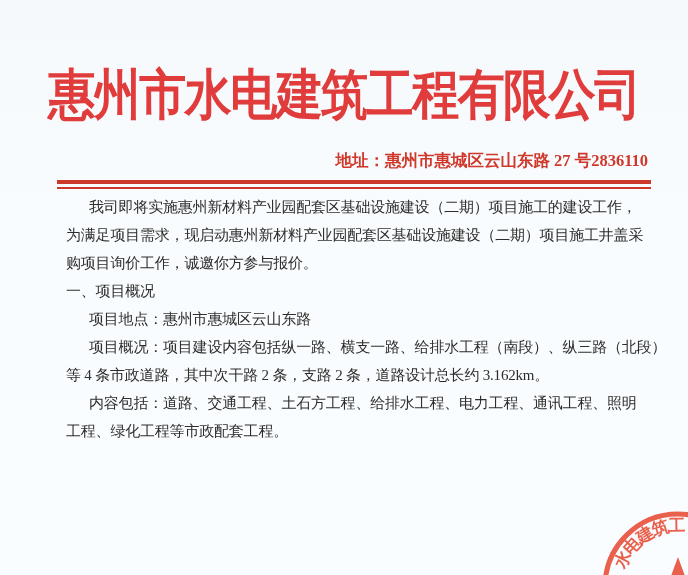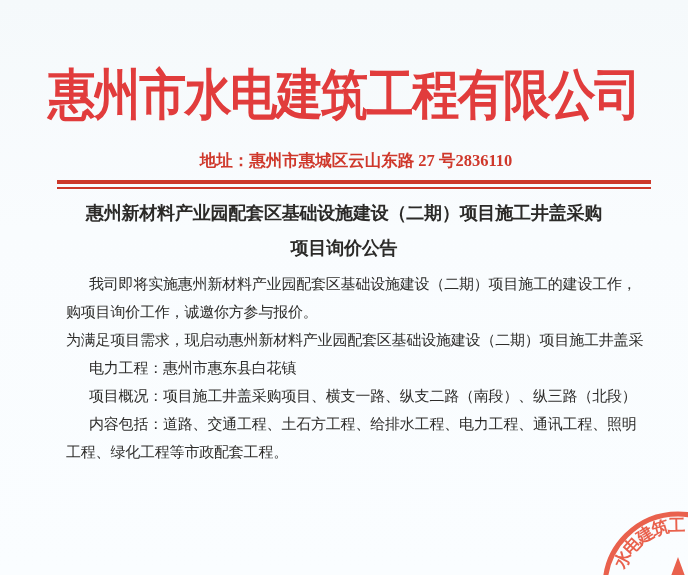--- a/index.html
+++ b/index.html
@@ -23,21 +23,21 @@
     line-height: 58px;
     font-weight: 700;
     letter-spacing: -1.5px;
     color: #e13c3c;
     transform: scaleY(1.15);
     transform-origin: 50% 50%;
     white-space: nowrap;
   }
   .contact {
     display: flex;
-    justify-content: center;
+    justify-content: flex-end;
     align-items: baseline;
     margin: 26px 40px 0 64px;
     font-size: 16.5px;
     line-height: 22px;
     font-weight: 700;
     color: #cf382b;
     white-space: nowrap;
   }
   .rule { background: #cc382a; }
   .rule-thick { height: 4px; margin: 8px 37px 0 57px; }
@@ -92,31 +92,29 @@
     <div class="contact" id="contact-line">
         <span>地址：惠州市惠城区云山东路 27 号</span>
         <span>2836110</span>
       </div>
 
     <div class="rule rule-thick"></div>
     <div class="rule rule-thin"></div>
   </header>
 
   <main>
-    <div class="doc-title">
-      <div>惠州新材料产业园配套区基础设施建设（二期）项目施工井盖采购</div>
-      <div>项目询价公告</div>
-    </div>
 
     <div class="doc-body" id="body-lines">
         <div class="body-line indent">我司即将实施惠州新材料产业园配套区基础设施建设（二期）项目施工的建设工作，</div>
+        <div class="body-line">为满足项目需求，现启动惠州新材料产业园配套区基础设施建设（二期）项目施工井盖采</div>
         <div class="body-line">购项目询价工作，诚邀你方参与报价。</div>
-        <div class="body-line">为满足项目需求，现启动惠州新材料产业园配套区基础设施建设（二期）项目施工井盖采</div>
-        <div class="body-line indent">电力工程：惠州市惠东县白花镇</div>
-        <div class="body-line indent">项目概况：项目施工井盖采购项目、横支一路、纵支二路（南段）、纵三路（北段）</div>
+        <div class="body-line">一、项目概况</div>
+        <div class="body-line indent">项目地点：惠州市惠城区云山东路</div>
+        <div class="body-line indent">项目概况：项目建设内容包括纵一路、横支一路、给排水工程（南段）、纵三路（北段）</div>
+        <div class="body-line">等 4 条市政道路，其中次干路 2 条，支路 2 条，道路设计总长约 3.162km。</div>
         <div class="body-line indent">内容包括：道路、交通工程、土石方工程、给排水工程、电力工程、通讯工程、照明</div>
         <div class="body-line">工程、绿化工程等市政配套工程。</div>
       </div>
   </main>
 
   <svg class="seal" viewBox="0 0 180 180">
     <circle class="seal-ring" cx="90" cy="90" r="73"></circle>
     <polygon class="seal-star" points="90,60 97.35,79.89 118.53,80.73 101.89,93.86 107.63,114.27 90,102.5 72.37,114.27 78.11,93.86 61.47,80.73 82.65,79.89"></polygon>
     <g id="seal-chars">
         <text x="90" y="34" text-anchor="middle" transform="rotate(-63.5 90 90)" class="seal-char">水</text>

